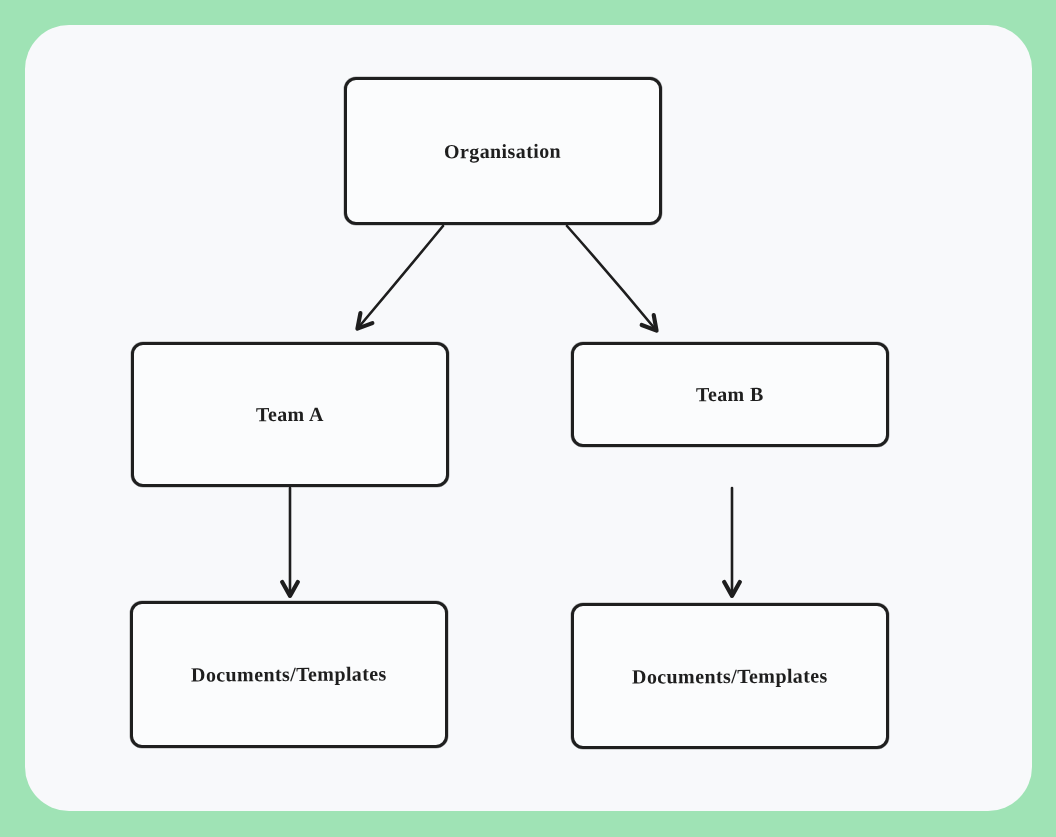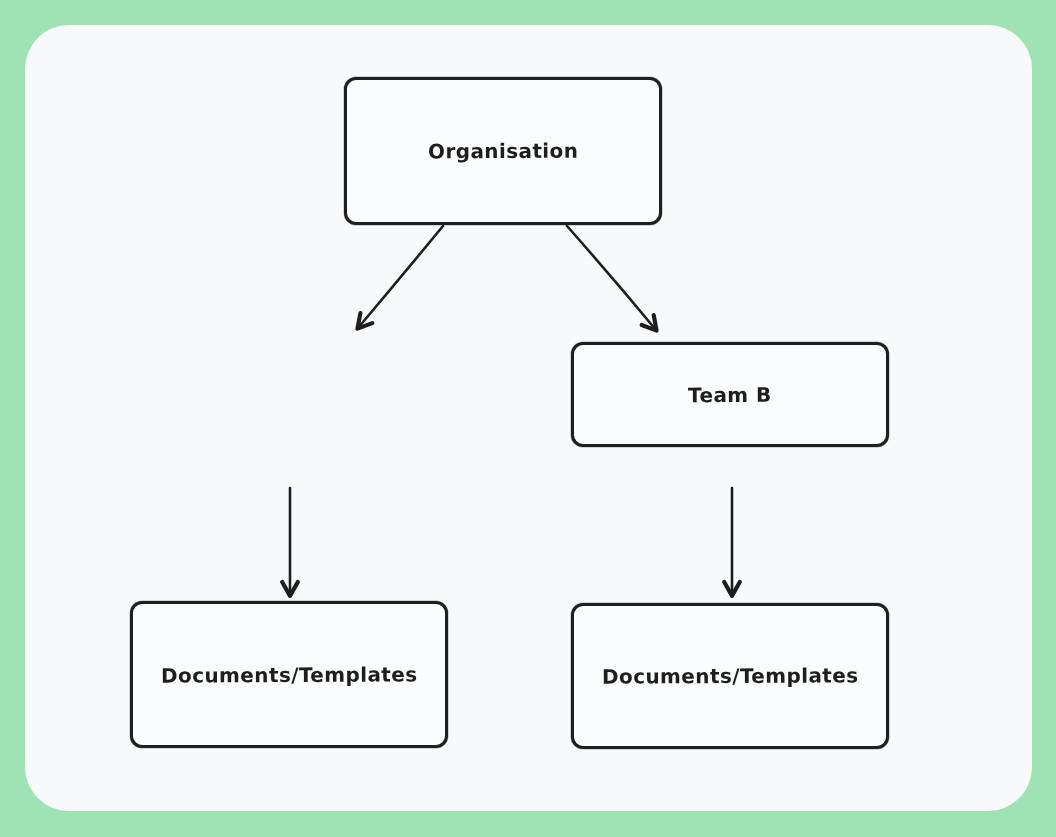--- a/index.html
+++ b/index.html
@@ -7,20 +7,21 @@
   body {
     font-family: "DejaVu Sans", "Liberation Sans", sans-serif;
     background: #9fe3b5;
   }
   .app-frame {
     position: relative;
     width: 1056px;
     height: 837px;
     background: #9fe3b5;
     overflow: hidden;
+    font-family: Liberation Serif, serif;
   }
   .canvas {
     position: absolute;
     left: 25px;
     top: 25px;
     width: 1007px;
     height: 786px;
     background: #f8f9fb;
     border-radius: 44px;
   }
@@ -71,20 +72,23 @@
       <path d="M418,201 Q376,252 333,303" fill="none" stroke="#1e1e1e" stroke-width="2.6" stroke-linecap="round" marker-end="url(#arrowhead)"></path>
       <path d="M542,201 Q588,253 631,305" fill="none" stroke="#1e1e1e" stroke-width="2.6" stroke-linecap="round" marker-end="url(#arrowhead)"></path>
       <path d="M265,463 L265,570" fill="none" stroke="#1e1e1e" stroke-width="2.6" stroke-linecap="round" marker-end="url(#arrowhead)"></path>
       <path d="M707,463 L707,570" fill="none" stroke="#1e1e1e" stroke-width="2.6" stroke-linecap="round" marker-end="url(#arrowhead)"></path>
     </svg>
 
     <div class="node node-organisation">
       <span class="node-label">Organisation</span>
     </div>
 
+    <div class="node node-team-a">
+      <span class="node-label">Team A</span>
+    </div>
 
     <div class="node node-team-b">
       <span class="node-label">Team B</span>
     </div>
 
     <div class="node node-docs-a">
       <span class="node-label">Documents/Templates</span>
     </div>
 
     <div class="node node-docs-b">

